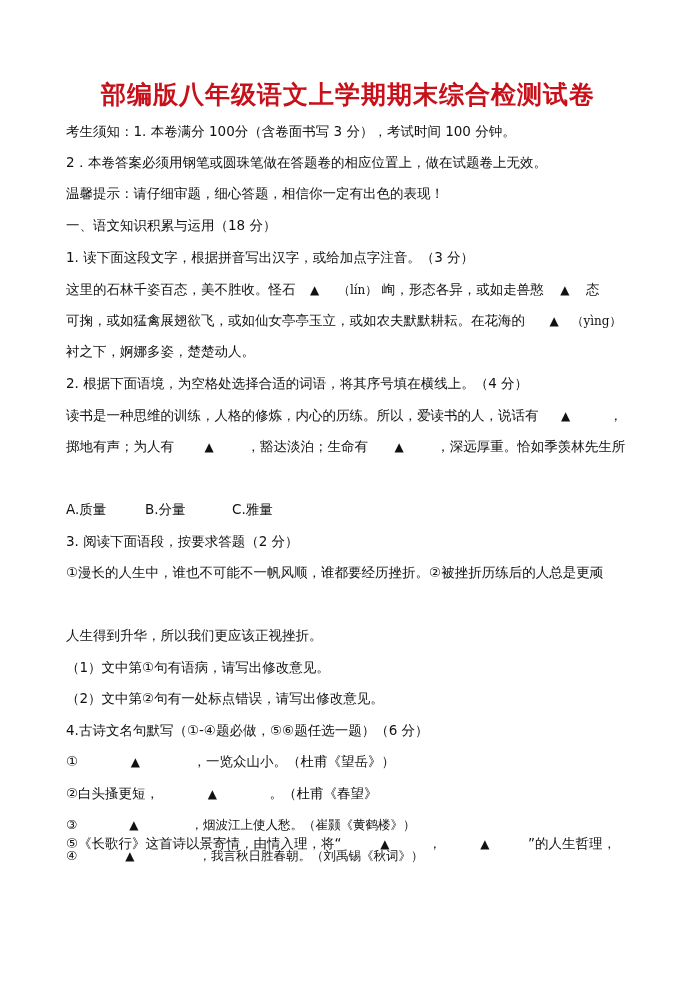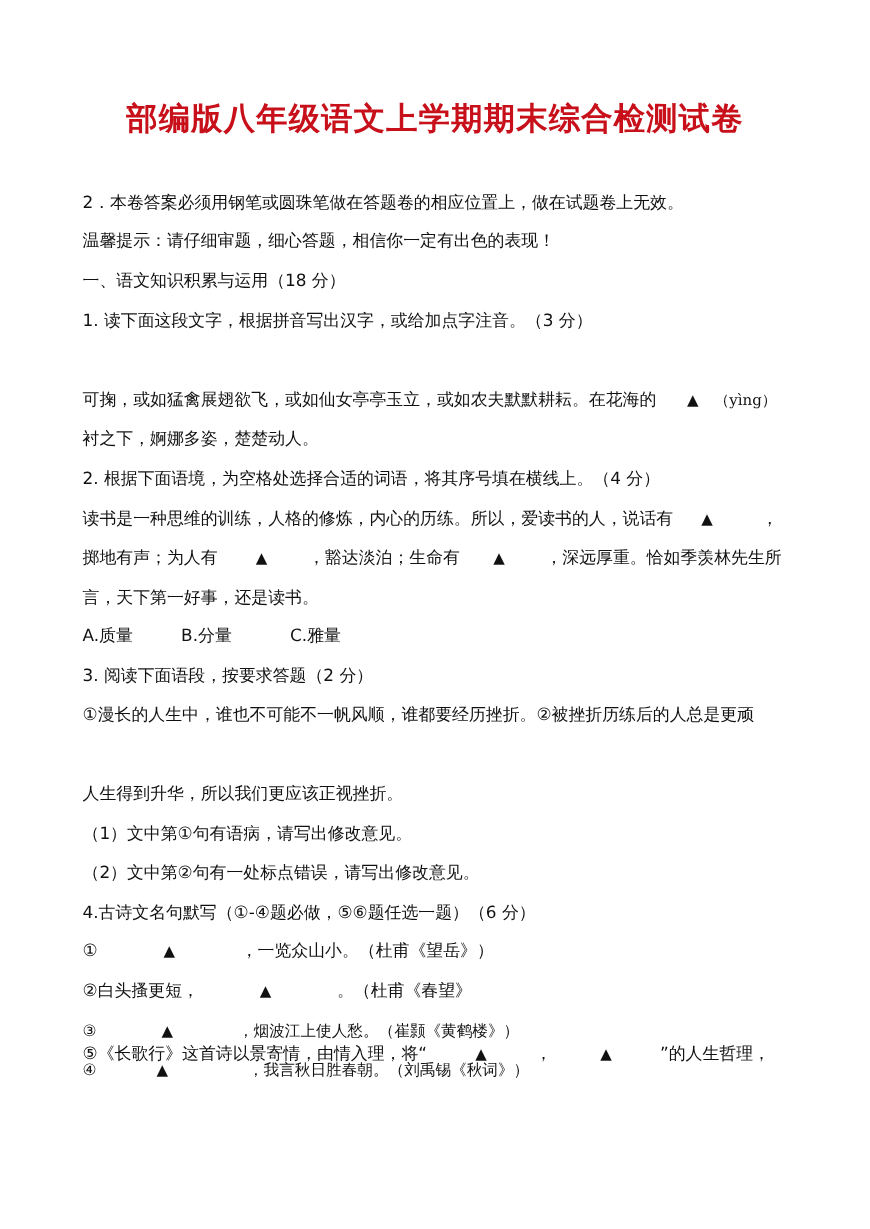--- a/index.html
+++ b/index.html
@@ -23,26 +23,39 @@
     .pinyin { font-family: "DejaVu Serif", serif; font-size: 12px; }
     .small { font-size: 12.5px; }
   </style>
 </head>
 <body>
 
 <div class="page">
 
   <div class="title">部编版八年级语文上学期期末综合检测试卷</div>
 
+  <div class="line" style="top:122px">考生须知：1. 本卷满分 100分（含卷面书写 3 分），考试时间 100 分钟。</div>
   <div class="line" style="top:153px">2．本卷答案必须用钢笔或圆珠笔做在答题卷的相应位置上，做在试题卷上无效。</div>
   <div class="line" style="top:184px">温馨提示：请仔细审题，细心答题，相信你一定有出色的表现！</div>
 
   <div class="line" style="top:216px">一、语文知识积累与运用（18 分）</div>
 
   <div class="line" style="top:248px">1. 读下面这段文字，根据拼音写出汉字，或给加点字注音。（3 分）</div>
+  <div class="line" style="top:280px">
+    <span>这里的石林千姿百态，美不胜收。怪石</span>
+    <span class="gap" style="width:6px"></span>
+    <span class="tri">▲</span>
+    <span class="gap" style="width:10px"></span>
+    <span class="pinyin">（lín）</span>
+    <span>峋，形态各异，或如走兽憨</span>
+    <span class="gap" style="width:8px"></span>
+    <span class="tri">▲</span>
+    <span class="gap" style="width:8px"></span>
+    <span>态</span>
+  </div>
   <div class="line" style="top:311px">
     <span>可掬，或如猛禽展翅欲飞，或如仙女亭亭玉立，或如农夫默默耕耘。在花海的</span>
     <span class="gap" style="width:16px"></span>
     <span class="tri">▲</span>
     <span class="gap" style="width:4px"></span>
     <span class="pinyin">（yìng）</span>
   </div>
   <div class="line" style="top:342px">衬之下，婀娜多姿，楚楚动人。</div>
 
   <div class="line" style="top:374px">2. 根据下面语境，为空格处选择合适的词语，将其序号填在横线上。（4 分）</div>
@@ -57,21 +70,20 @@
     <span>掷地有声；为人有</span>
     <span class="gap" style="width:22px"></span>
     <span class="tri">▲</span>
     <span class="gap" style="width:24px"></span>
     <span>，豁达淡泊；生命有</span>
     <span class="gap" style="width:18px"></span>
     <span class="tri">▲</span>
     <span class="gap" style="width:24px"></span>
     <span>，深远厚重。恰如季羡林先生所</span>
   </div>
-  <div class="line" style="top:469px">言，天下第一好事，还是读书。</div>
   <div class="line" style="top:500px">
     <span>A.质量</span>
     <span class="gap" style="width:30px"></span>
     <span>B.分量</span>
     <span class="gap" style="width:38px"></span>
     <span>C.雅量</span>
   </div>
 
   <div class="line" style="top:532px">3. 阅读下面语段，按要求答题（2 分）</div>
   <div class="line" style="top:563px">①漫长的人生中，谁也不可能不一帆风顺，谁都要经历挫折。②被挫折历练后的人总是更顽</div>

